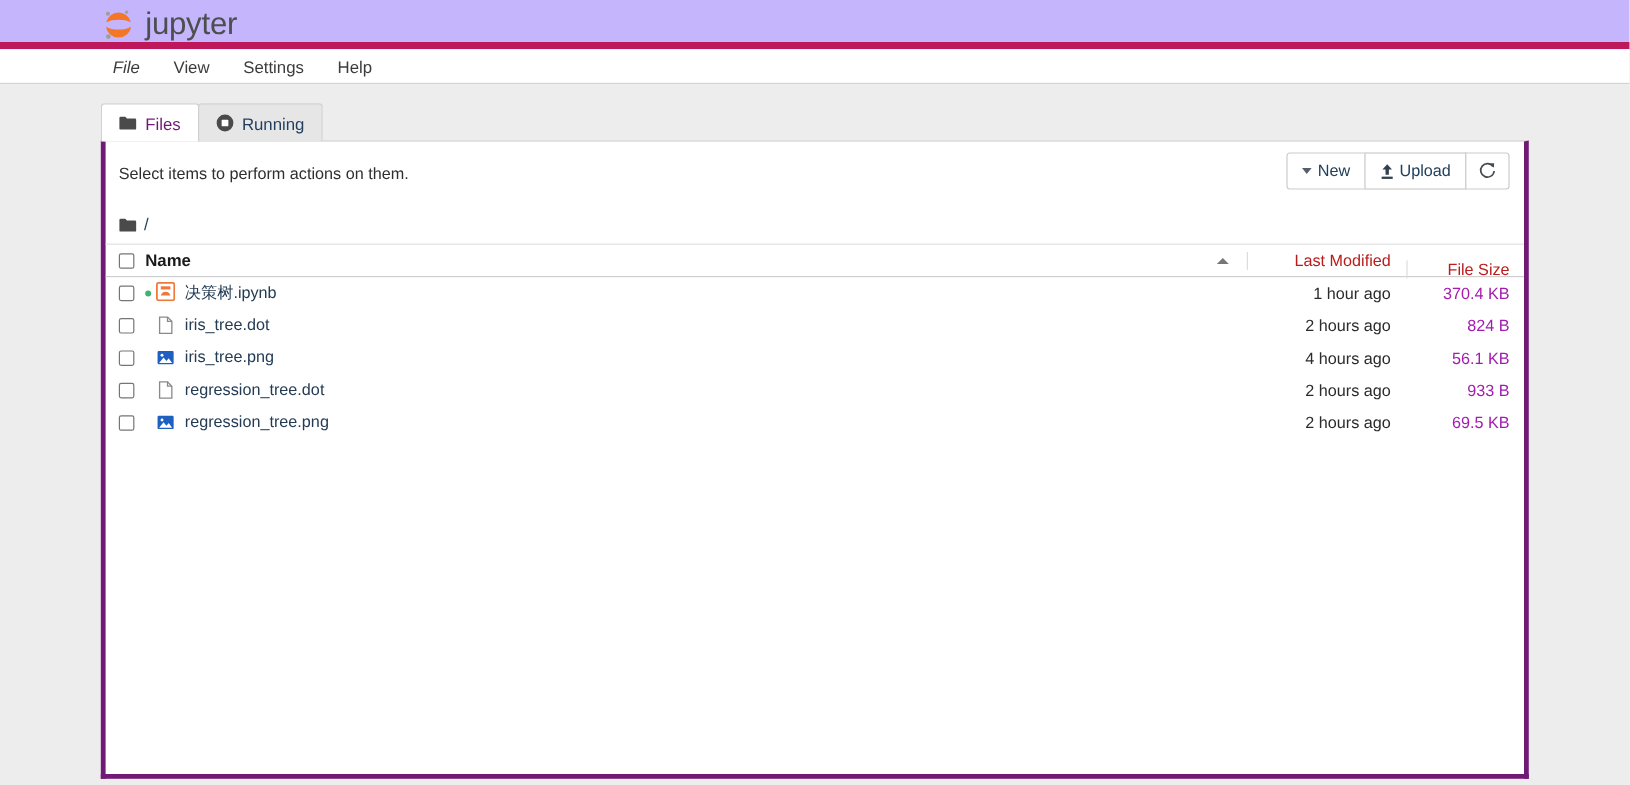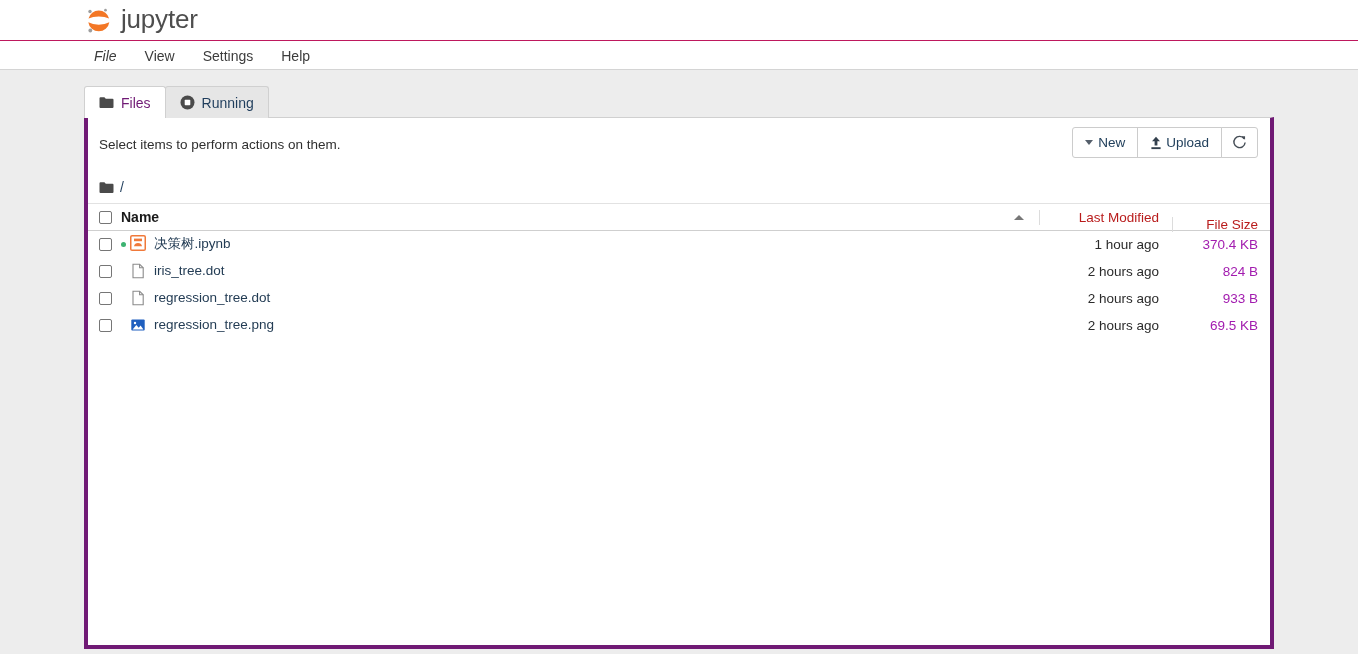--- a/index.html
+++ b/index.html
@@ -9,23 +9,23 @@
     width: 1358px;
     height: 654px;
     background: #ededed;
     font-family: "Liberation Sans", "DejaVu Sans", sans-serif;
     overflow: hidden;
   }
 
   
   #header-bar {
     height: 41px;
-    background: #ffffff;
+    background: #c4b5fd;
     position: relative;
-    border-bottom: 1px solid #be185d;
+    border-bottom: 6px solid #be185d;
   }
   #logo-wrap {
     position: absolute;
     left: 84px;
     top: 0;
     height: 41px;
     display: flex;
     align-items: center;
     gap: 7px;
   }
@@ -395,49 +395,66 @@
             <path d="M9.6 1.2 V4.8 H13.2" fill="none" stroke="#8a8a8a" stroke-width="1.1"></path>
           </svg>
         </span>
         <a class="fname" href="#">iris_tree.dot</a>
       </div>
       <div class="sort-cell"></div>
       <div class="col-mod">2 hours ago</div>
       <div class="col-size">824 B</div>
     </div>
 
-
-    <div class="row file-row">
-      <div class="cb"></div>
-      <div class="run-dot blank"></div>
-      <div class="name-cell">
-        <span class="ficon">
-          <svg width="16" height="16" viewBox="0 0 16 16" style="display:block">
-            <path d="M3 1.2 H9.6 L13.2 4.8 V14.8 H3 Z" fill="#ffffff" stroke="#8a8a8a" stroke-width="1.1"></path>
-            <path d="M9.6 1.2 V4.8 H13.2" fill="none" stroke="#8a8a8a" stroke-width="1.1"></path>
-          </svg>
-        </span>
-        <a class="fname" href="#">regression_tree.dot</a>
-      </div>
-      <div class="sort-cell"></div>
-      <div class="col-mod">2 hours ago</div>
-      <div class="col-size">933 B</div>
-    </div>
-
     <div class="row file-row">
       <div class="cb"></div>
       <div class="run-dot blank"></div>
       <div class="name-cell">
         <span class="ficon">
           <svg width="16" height="16" viewBox="0 0 16 16" style="display:block">
             <rect x="1.3" y="2.4" width="13.4" height="11.2" rx="1" fill="#1f5fbf"></rect>
             <circle cx="5" cy="6" r="1.2" fill="#ffffff"></circle>
             <path d="M2.6 12.4 L6.3 7.9 L8.7 10.8 L10.6 8.6 L13.4 12.4 Z" fill="#ffffff"></path>
           </svg>
         </span>
+        <a class="fname" href="#">iris_tree.png</a>
+      </div>
+      <div class="sort-cell"></div>
+      <div class="col-mod">4 hours ago</div>
+      <div class="col-size">56.1 KB</div>
+    </div>
+
+    <div class="row file-row">
+      <div class="cb"></div>
+      <div class="run-dot blank"></div>
+      <div class="name-cell">
+        <span class="ficon">
+          <svg width="16" height="16" viewBox="0 0 16 16" style="display:block">
+            <path d="M3 1.2 H9.6 L13.2 4.8 V14.8 H3 Z" fill="#ffffff" stroke="#8a8a8a" stroke-width="1.1"></path>
+            <path d="M9.6 1.2 V4.8 H13.2" fill="none" stroke="#8a8a8a" stroke-width="1.1"></path>
+          </svg>
+        </span>
+        <a class="fname" href="#">regression_tree.dot</a>
+      </div>
+      <div class="sort-cell"></div>
+      <div class="col-mod">2 hours ago</div>
+      <div class="col-size">933 B</div>
+    </div>
+
+    <div class="row file-row">
+      <div class="cb"></div>
+      <div class="run-dot blank"></div>
+      <div class="name-cell">
+        <span class="ficon">
+          <svg width="16" height="16" viewBox="0 0 16 16" style="display:block">
+            <rect x="1.3" y="2.4" width="13.4" height="11.2" rx="1" fill="#1f5fbf"></rect>
+            <circle cx="5" cy="6" r="1.2" fill="#ffffff"></circle>
+            <path d="M2.6 12.4 L6.3 7.9 L8.7 10.8 L10.6 8.6 L13.4 12.4 Z" fill="#ffffff"></path>
+          </svg>
+        </span>
         <a class="fname" href="#">regression_tree.png</a>
       </div>
       <div class="sort-cell"></div>
       <div class="col-mod">2 hours ago</div>
       <div class="col-size">69.5 KB</div>
     </div>
 
   </div>
 </div>
 

